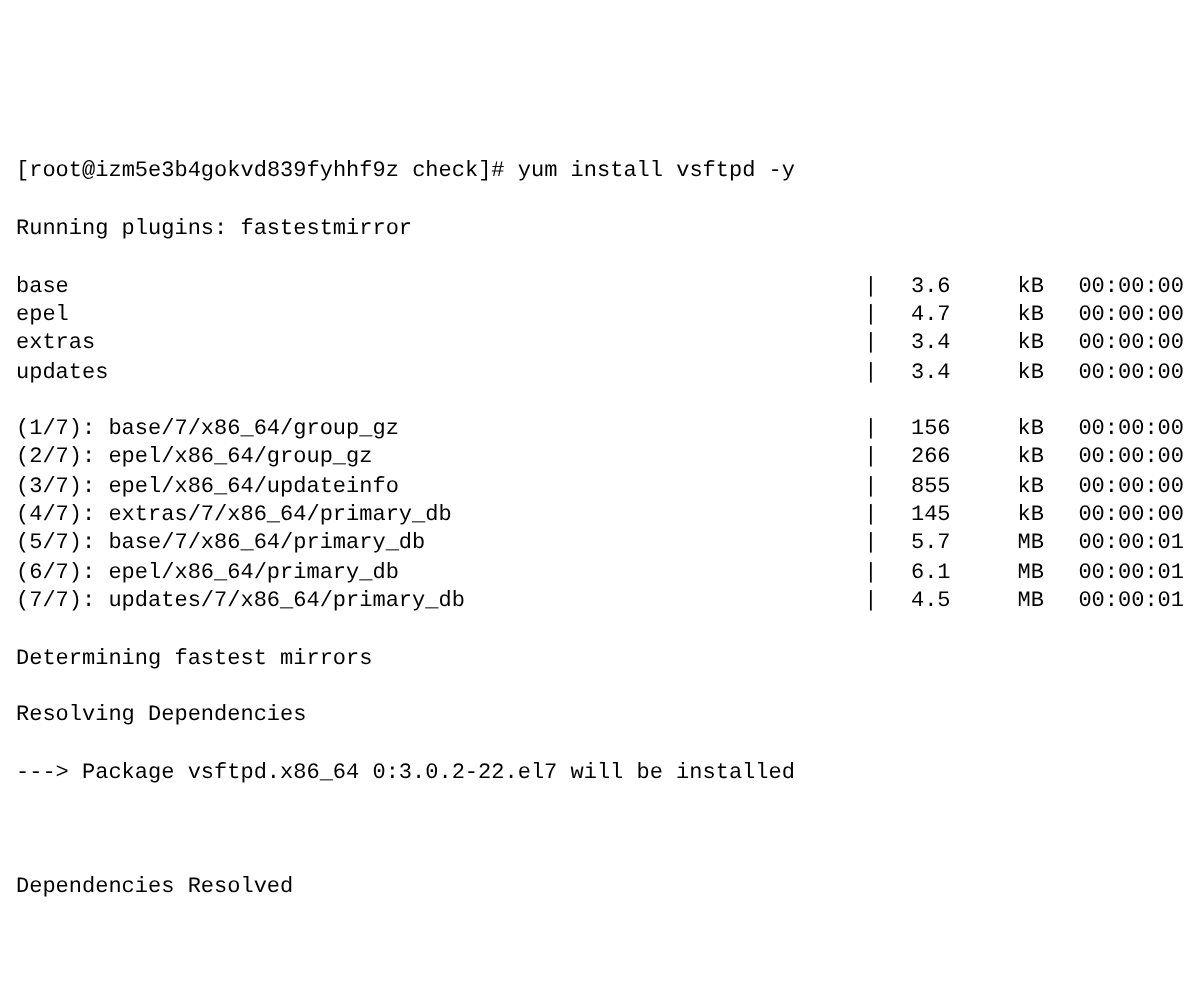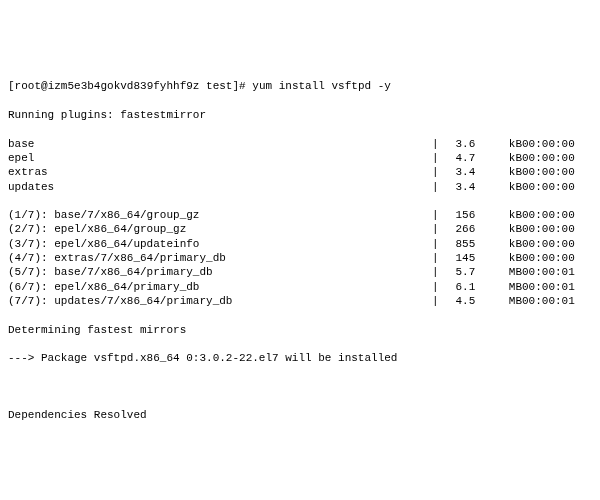--- a/index.html
+++ b/index.html
@@ -10,33 +10,34 @@
       line-height: 1.3;
       background: #fff;
       color: #000;
       white-space: pre;
     }
     .line { display: flex; }
     .right { margin-left: auto; text-align: right; }
     .pipe { display: inline-block; width: 10px; text-align: center; }
     .sz { display: inline-block; width: 50px; text-align: center; }
     .unit { display: inline-block; width: 25px; }
-    .time { display: inline-block; width: 70px; text-align: left; }
+    .time { display: inline-block; width: 70px; text-align: right; }
   </style>
 </head>
 <body>
 
 
 
 <div>
-<div class="line"><span>[<span>root</span>@<span>izm5e3b4gokvd839fyhhf9z</span> <span>test</span>]# <span>yum install vsftpd -y</span></span></div>
+<div class="line"><span>[<span>root</span>@<span>izm5e3b4gokvd839fyhhf9z</span> <span>check</span>]# <span>yum install vsftpd -y</span></span></div>
 <div>Running plugins: fastestmirror</div>
 <div id="repos"><div class="line"><span>base</span><span class="right"><span class="pipe">|</span><span class="sz">3.6</span> <span class="unit">kB</span><span class="time">00:00:00</span></span></div><div class="line"><span>epel</span><span class="right"><span class="pipe">|</span><span class="sz">4.7</span> <span class="unit">kB</span><span class="time">00:00:00</span></span></div><div class="line"><span>extras</span><span class="right"><span class="pipe">|</span><span class="sz">3.4</span> <span class="unit">kB</span><span class="time">00:00:00</span></span></div><div class="line"><span>updates</span><span class="right"><span class="pipe">|</span><span class="sz">3.4</span> <span class="unit">kB</span><span class="time">00:00:00</span></span></div></div>
 <div id="dls"><div class="line"><span>(1/7): base/7/x86_64/group_gz</span><span class="right"><span class="pipe">|</span><span class="sz">156</span> <span class="unit">kB</span><span class="time">00:00:00</span></span></div><div class="line"><span>(2/7): epel/x86_64/group_gz</span><span class="right"><span class="pipe">|</span><span class="sz">266</span> <span class="unit">kB</span><span class="time">00:00:00</span></span></div><div class="line"><span>(3/7): epel/x86_64/updateinfo</span><span class="right"><span class="pipe">|</span><span class="sz">855</span> <span class="unit">kB</span><span class="time">00:00:00</span></span></div><div class="line"><span>(4/7): extras/7/x86_64/primary_db</span><span class="right"><span class="pipe">|</span><span class="sz">145</span> <span class="unit">kB</span><span class="time">00:00:00</span></span></div><div class="line"><span>(5/7): base/7/x86_64/primary_db</span><span class="right"><span class="pipe">|</span><span class="sz">5.7</span> <span class="unit">MB</span><span class="time">00:00:01</span></span></div><div class="line"><span>(6/7): epel/x86_64/primary_db</span><span class="right"><span class="pipe">|</span><span class="sz">6.1</span> <span class="unit">MB</span><span class="time">00:00:01</span></span></div><div class="line"><span>(7/7): updates/7/x86_64/primary_db</span><span class="right"><span class="pipe">|</span><span class="sz">4.5</span> <span class="unit">MB</span><span class="time">00:00:01</span></span></div></div>
 <div>Determining fastest mirrors</div>
+<div>Resolving Dependencies</div>
 <div>---&gt; Package vsftpd.x86_64 0:3.0.2-22.el7 will be installed</div>
 <div>&nbsp;</div>
 <div>Dependencies Resolved</div>
 
 
 
 
 
 
 

